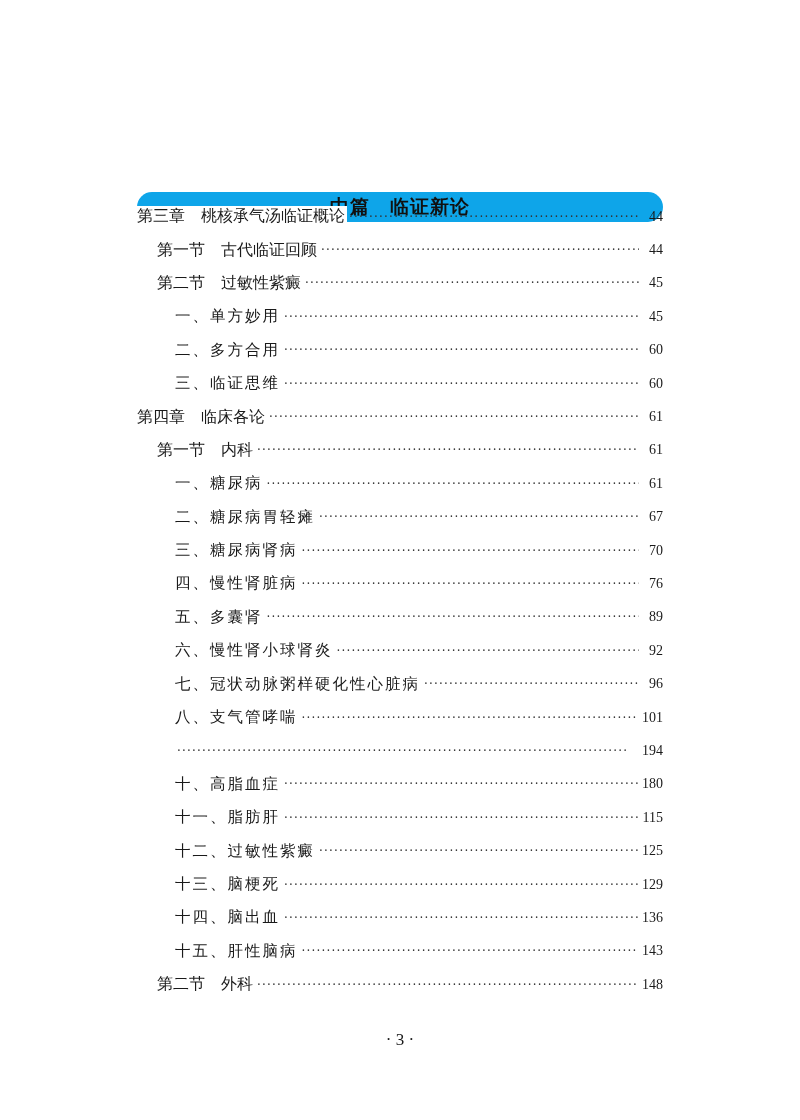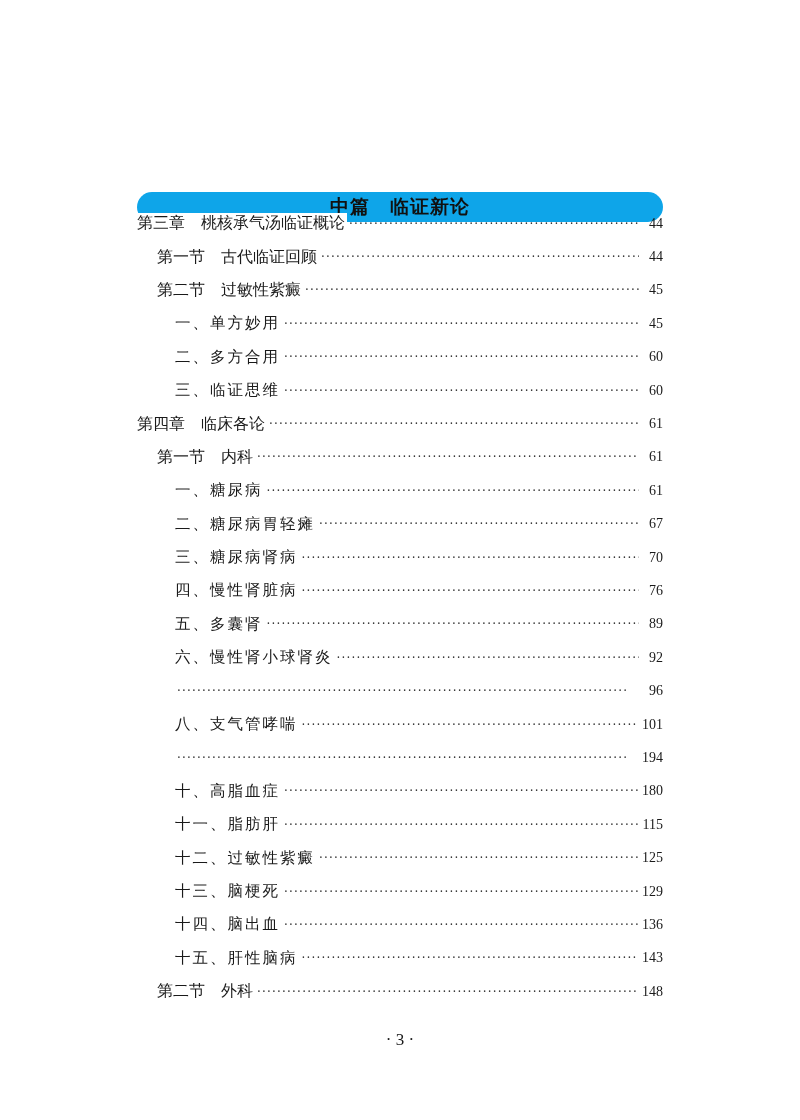--- a/index.html
+++ b/index.html
@@ -2,21 +2,21 @@
 <html><head>
 <meta charset="utf-8">
 <style>
   html, body { margin:0; padding:0; background:#ffffff; }
   body { width:800px; height:1120px; position:relative; overflow:hidden;
          font-family:"DejaVu Serif", "Liberation Serif", serif; color:#1a1a1a; }
   .banner { position:absolute; left:137px; top:160px; width:526px; height:30px;
             background:#0ea5e9; border-radius:15px; display:flex; align-items:center; justify-content:center;margin-top:32px; }
   .banner-title { font-family:"DejaVu Sans", "Liberation Sans", sans-serif; font-weight:bold;
                   font-size:19px; letter-spacing:1px; color:#111; white-space:pre; }
-  .toc { position:absolute; left:137px; top:207px; width:526px; }
+  .toc { position:absolute; left:137px; top:200px; width:526px; }
   .row { position:relative; height:33.4px; display:flex; align-items:center; font-size:16px; }
   .row .label { white-space:pre; background:#fff; padding-right:2px; z-index:1; }
   .row .dots { flex:1; overflow:hidden; white-space:nowrap; color:#333; letter-spacing:1.2px; font-size:12px; margin:0 4px 0 2px; }
   .row .page { font-family:"Liberation Serif", serif; font-size:14px; min-width:20px; text-align:right; }
   .lvl0 { padding-left:0; }
   .lvl1 { padding-left:20px; }
   .lvl2 { padding-left:38px; }
   .lvl2 .label { font-size:15.5px; letter-spacing:2px; }
   .footer { position:absolute; left:0; width:800px; top:1030px; text-align:center;
             font-family:"Liberation Serif", serif; font-size:17px; }
@@ -93,20 +93,21 @@
       <span class="label">五、多囊肾</span>
       <span class="dots">··························································································</span>
       <span class="page">89</span>
     </div>
     <div class="row lvl2">
       <span class="label">六、慢性肾小球肾炎</span>
       <span class="dots">··························································································</span>
       <span class="page">92</span>
     </div>
     <div class="row lvl2">
+      <span class="label">七、冠状动脉粥样硬化性心脏病</span>
       <span class="dots">··························································································</span>
       <span class="page">96</span>
     </div>
     <div class="row lvl2">
       <span class="label">八、支气管哮喘</span>
       <span class="dots">··························································································</span>
       <span class="page">101</span>
     </div>
     <div class="row lvl2">
       <span class="dots">··························································································</span>

